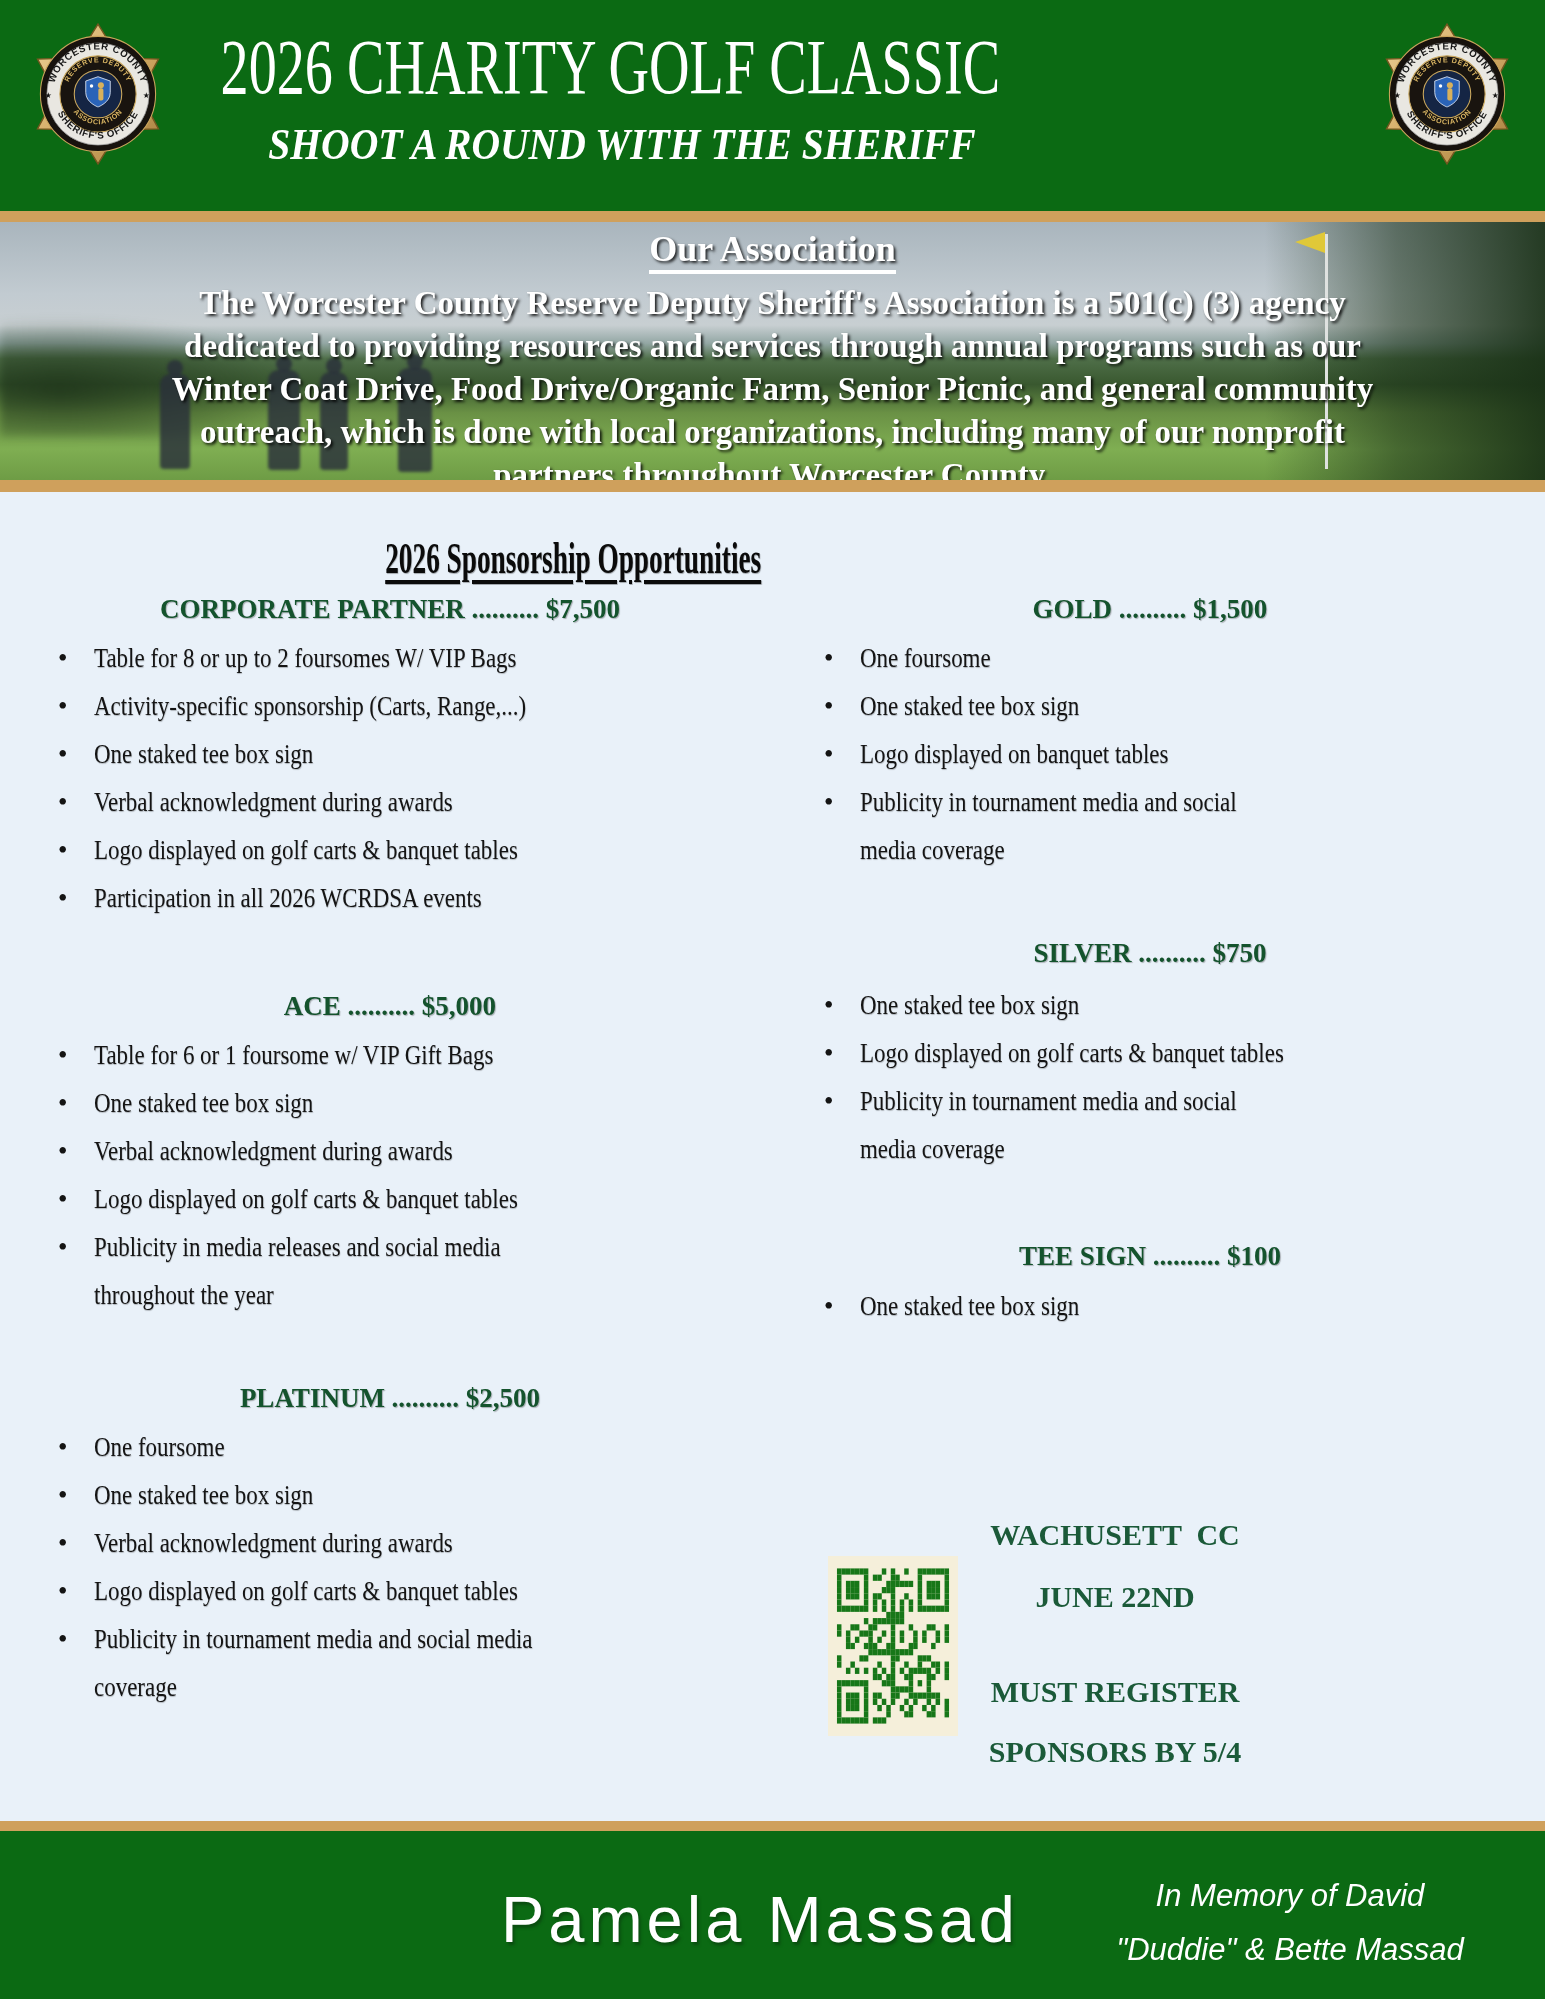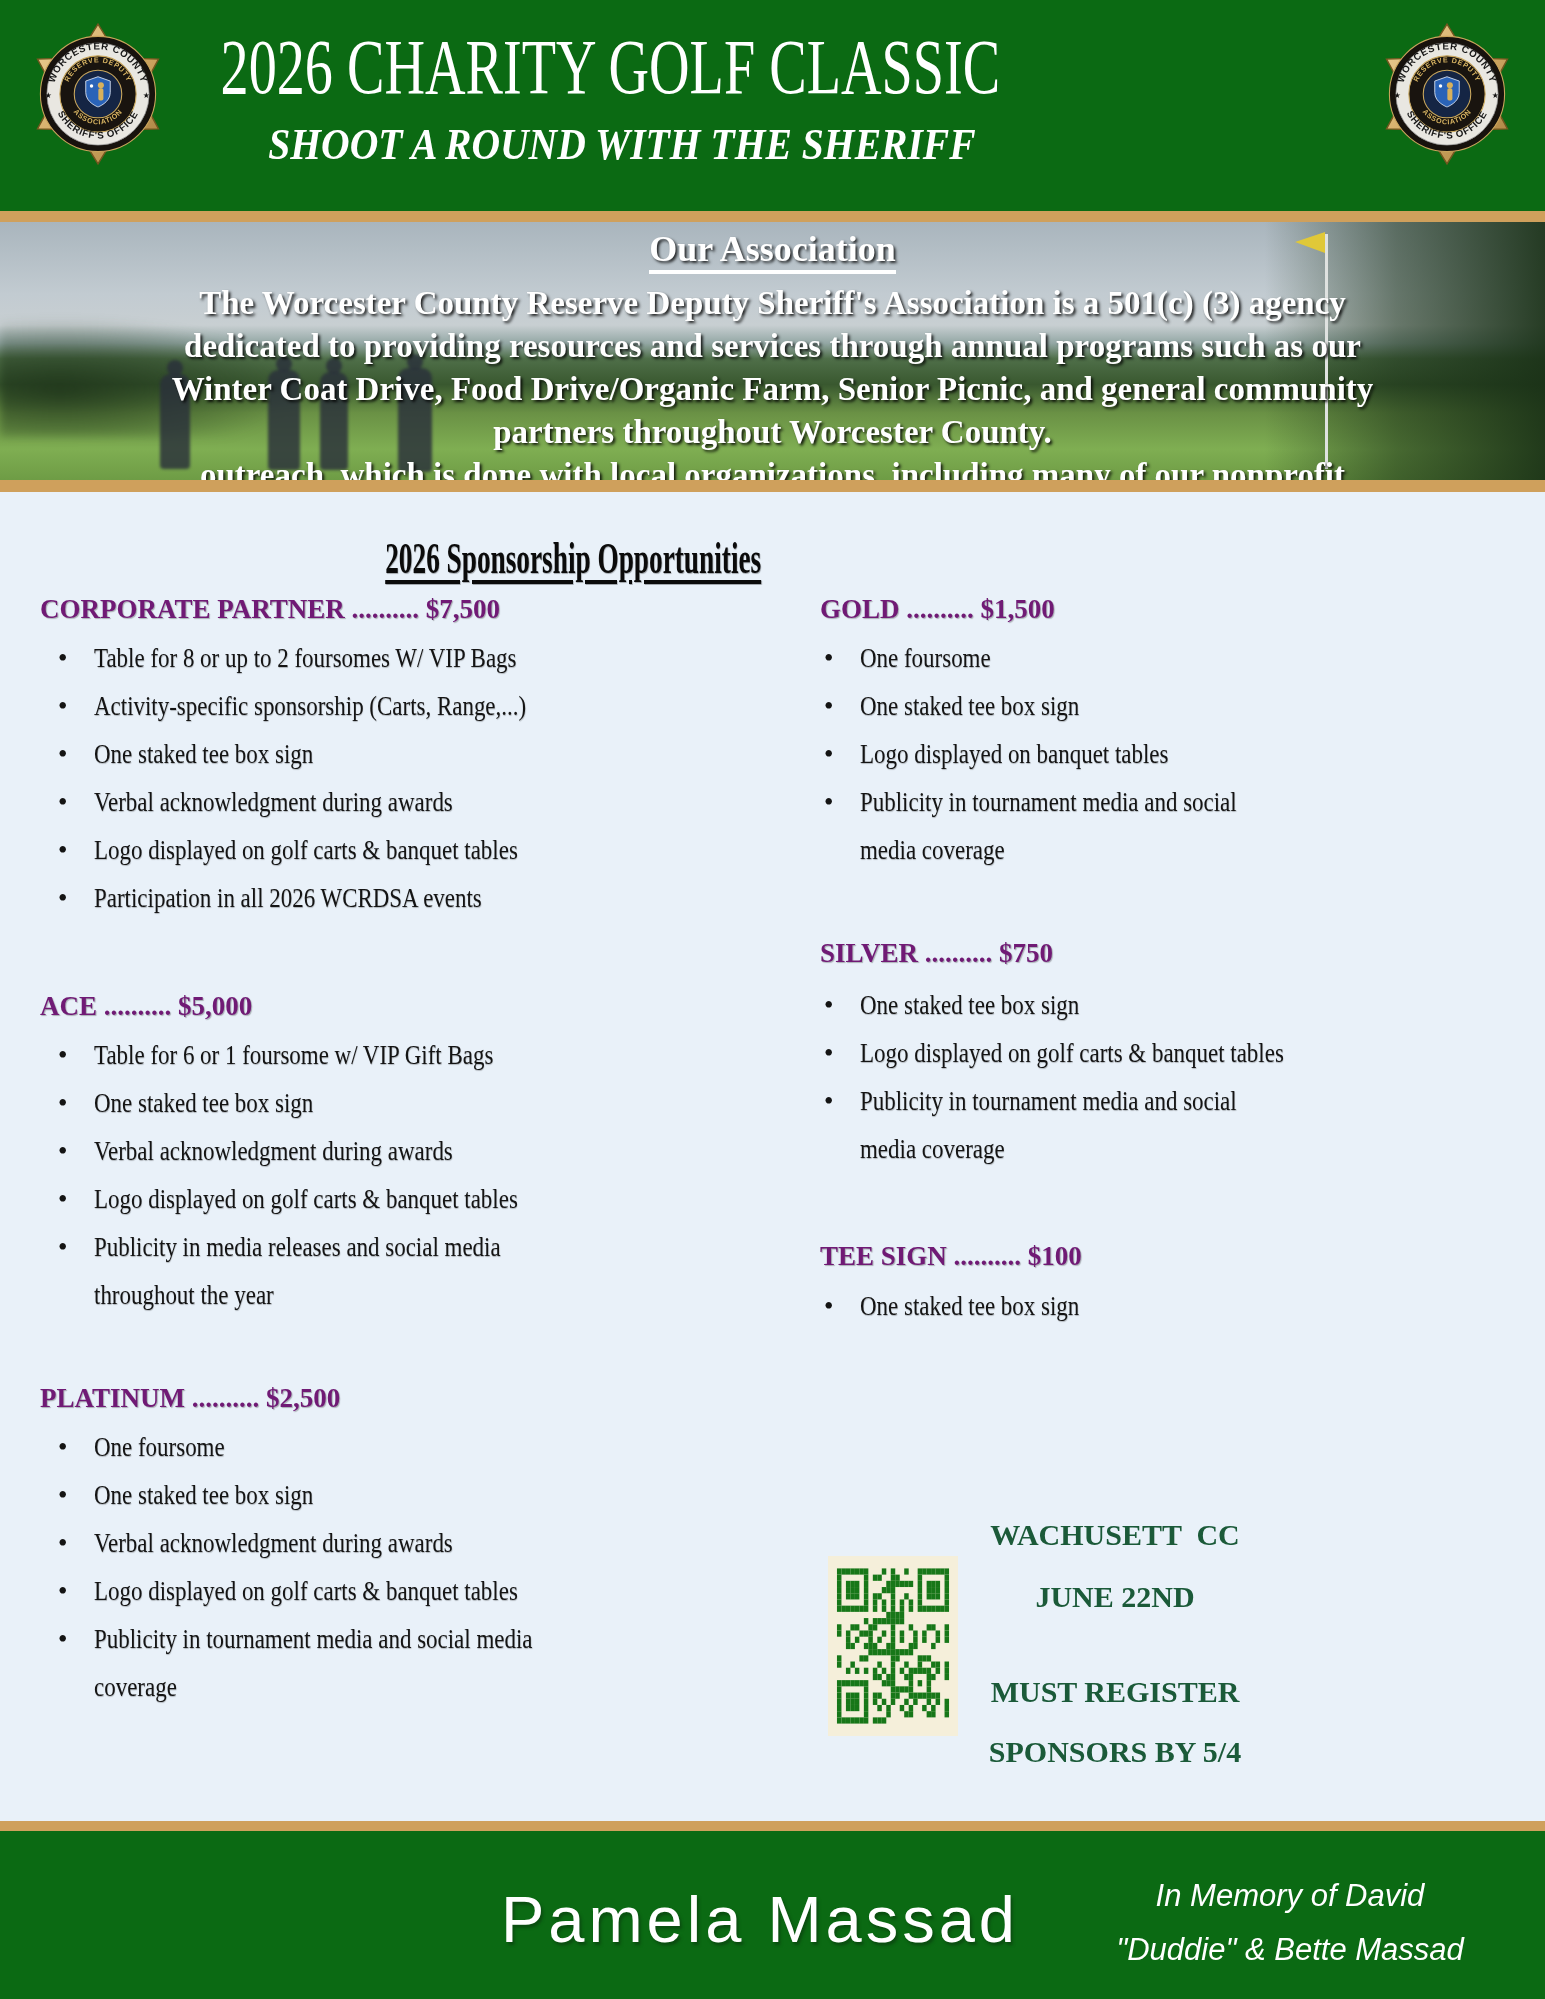--- a/index.html
+++ b/index.html
@@ -33,22 +33,22 @@
   .assoc-h{position:absolute;left:0;top:6px;width:100%;text-align:center;color:#fff;
      font-weight:bold;font-size:36px;text-shadow:2px 2px 3px rgba(0,0,0,.8);}
   .assoc-h .u{border-bottom:4px solid #fff;padding-bottom:1px;}
   .assoc-p{position:absolute;left:0;top:60px;width:100%;text-align:center;color:#fff;
      font-weight:bold;font-size:33px;line-height:43px;text-shadow:2px 2px 3px rgba(0,0,0,.85);}
   
   .sponsor-h{position:absolute;left:0;top:534px;width:1146px;text-align:center;color:#0b0b0b;}
   .sponsor-h .t{display:inline-block;white-space:nowrap;font-weight:bold;font-size:44px;line-height:50px;
      transform:scaleX(.62);transform-origin:center;text-decoration:underline;
      text-decoration-thickness:4px;text-underline-offset:7px;text-shadow:1px 1px 1px rgba(0,0,0,.3);}
-  .tier-h{position:absolute;font-weight:bold;font-size:27px;line-height:48px;color:#701a75;
-     text-align:left;white-space:nowrap;text-shadow:1px 1px 1px rgba(0,0,0,.28);}
+  .tier-h{position:absolute;font-weight:bold;font-size:27px;line-height:48px;color:#14532d;
+     text-align:center;white-space:nowrap;text-shadow:1px 1px 1px rgba(0,0,0,.28);}
   .tier-h.lcol{left:40px;width:700px;} .tier-h.rcol{left:820px;width:660px;}
   ul.benefits{position:absolute;margin:0;padding:0;list-style:none;}
   ul.benefits.lcol{left:48px;width:680px;} ul.benefits.rcol{left:814px;width:710px;}
   ul.benefits li{position:relative;padding-left:46px;color:#141414;}
   ul.benefits .dot{position:absolute;left:10px;top:0;font-size:27px;line-height:48px;}
   ul.benefits .btxt{display:inline-block;white-space:pre-line;font-size:27px;line-height:48px;
      transform:scaleX(.85);transform-origin:left top;text-shadow:.5px .5px 1px rgba(0,0,0,.25);}
   
   .qr{position:absolute;left:828px;top:1556px;width:130px;height:180px;}
   .event1{position:absolute;left:945px;top:1504px;width:340px;text-align:center;
@@ -153,22 +153,22 @@
     <div class="person" style="left:160px;top:152px;width:30px;height:95px;"></div>
     <div class="person" style="left:268px;top:148px;width:32px;height:100px;"></div>
     <div class="person" style="left:320px;top:150px;width:28px;height:98px;"></div>
     <div class="person" style="left:398px;top:146px;width:34px;height:104px;"></div>
     <div class="assoc-h"><span class="u">Our Association</span></div>
     <div class="assoc-p">
 
     <div>The Worcester County Reserve Deputy Sheriff's Association is a 501(c) (3) agency</div>
         <div>dedicated to providing resources and services through annual programs such as our</div>
         <div>Winter Coat Drive, Food Drive/Organic Farm, Senior Picnic, and general community</div>
+        <div>outreach, which is done with local organizations, including many of our nonprofit</div>
         <div>partners throughout Worcester County.</div>
-        <div>outreach, which is done with local organizations, including many of our nonprofit</div>
       </div>
   </div>
 
   <div class="band" style="top:480px;height:12px;"></div>
 
   <div class="sponsor-h">
     <span class="t">2026 Sponsorship Opportunities</span>
   </div>
 
   <div class="tier-h lcol" style="top:585px;">CORPORATE PARTNER .......... $7,500</div>

